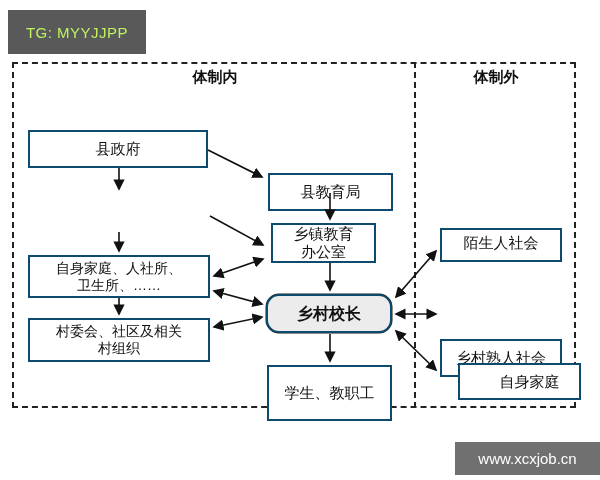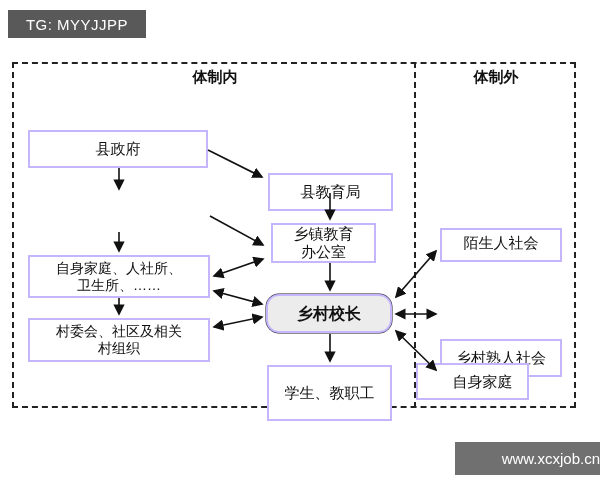--- a/index.html
+++ b/index.html
@@ -1,45 +1,45 @@
 <!DOCTYPE html>
 <html><head>
 <meta charset="utf-8">
 <style>
   html,body{margin:0;padding:0;background:#fff;}
   #stage{
     position:relative;width:600px;height:480px;background:#ffffff;
     font-family:"Liberation Sans","DejaVu Sans",sans-serif;overflow:hidden;
   }
   .badge{
-    position:absolute;left:8px;top:10px;width:138px;height:28px;
-    background:#595959;color:#ffffff;font-size:15px;letter-spacing:.5px;
+    position:absolute;left:8px;top:10px;width:138px;height:44px;
+    background:#595959;color:#bef264;font-size:15px;letter-spacing:.5px;
     display:flex;align-items:center;justify-content:center;
   }
   .watermark{
     position:absolute;left:455px;top:442px;width:145px;height:33px;
     background:#707070;color:#fff;font-size:15px;
-    display:flex;align-items:center;justify-content:flex-end;
+    display:flex;align-items:center;justify-content:center;
   }
   .outer-rect{
     position:absolute;left:12px;top:62px;width:564px;height:346px;
     border:2px dashed #222;box-sizing:border-box;
   }
   .divider{
     position:absolute;left:414px;top:62px;height:346px;width:0;
     border-left:2px dashed #222;
   }
   .region-label{
     position:absolute;top:68px;font-size:15px;font-weight:600;color:#111;
     transform:translateX(-50%);white-space:nowrap;
   }
   #label-inside{left:215px;}
   #label-outside{left:496px;}
   .box{
-    position:absolute;background:#fff;border:2px solid #c4b5fd;box-sizing:border-box;
+    position:absolute;background:#fff;border:2px solid #0c4a6e;box-sizing:border-box;
     display:flex;flex-direction:column;align-items:center;justify-content:center;
     color:#111;font-size:15px;line-height:1.2;text-align:center;white-space:nowrap;
   }
   .box.small{font-size:14px;}
   .box.highlight{background:#ececec;font-weight:bold;font-size:16px;border-width:2px;box-shadow:0 0 0 .5px #1c1c1c;}
   svg.arrows{position:absolute;left:0;top:0;pointer-events:none;}
   svg.arrows line{stroke:#111;stroke-width:1.6;}
 </style>
 </head>
 <body>
@@ -89,21 +89,21 @@
   </div>
 
   <div class="box" style="left:440px;top:228px;width:122px;height:34px;font-family:Liberation Mono, monospace;">
     <div>陌生人社会</div>
   </div>
 
   <div class="box" style="left:440px;top:296px;width:122px;height:38px;margin-top:43px;">
     <div>乡村熟人社会</div>
   </div>
 
-  <div class="box" style="left:416px;top:363px;width:113px;height:37px;padding-left:20px;">
+  <div class="box" style="left:458px;top:363px;width:123px;height:37px;padding-left:20px;">
     <div>自身家庭</div>
   </div>
 
   <svg class="arrows" width="600" height="480" viewBox="0 0 600 480">
     <defs>
       <marker id="arr" viewBox="0 0 10 10" refX="8.5" refY="5" markerWidth="7" markerHeight="7" orient="auto-start-reverse">
         <path d="M0,0 L10,5 L0,10 z" fill="#111"></path>
       </marker>
     </defs>
     <line x1="208" y1="150" x2="262" y2="177" marker-end="url(#arr)"></line>

